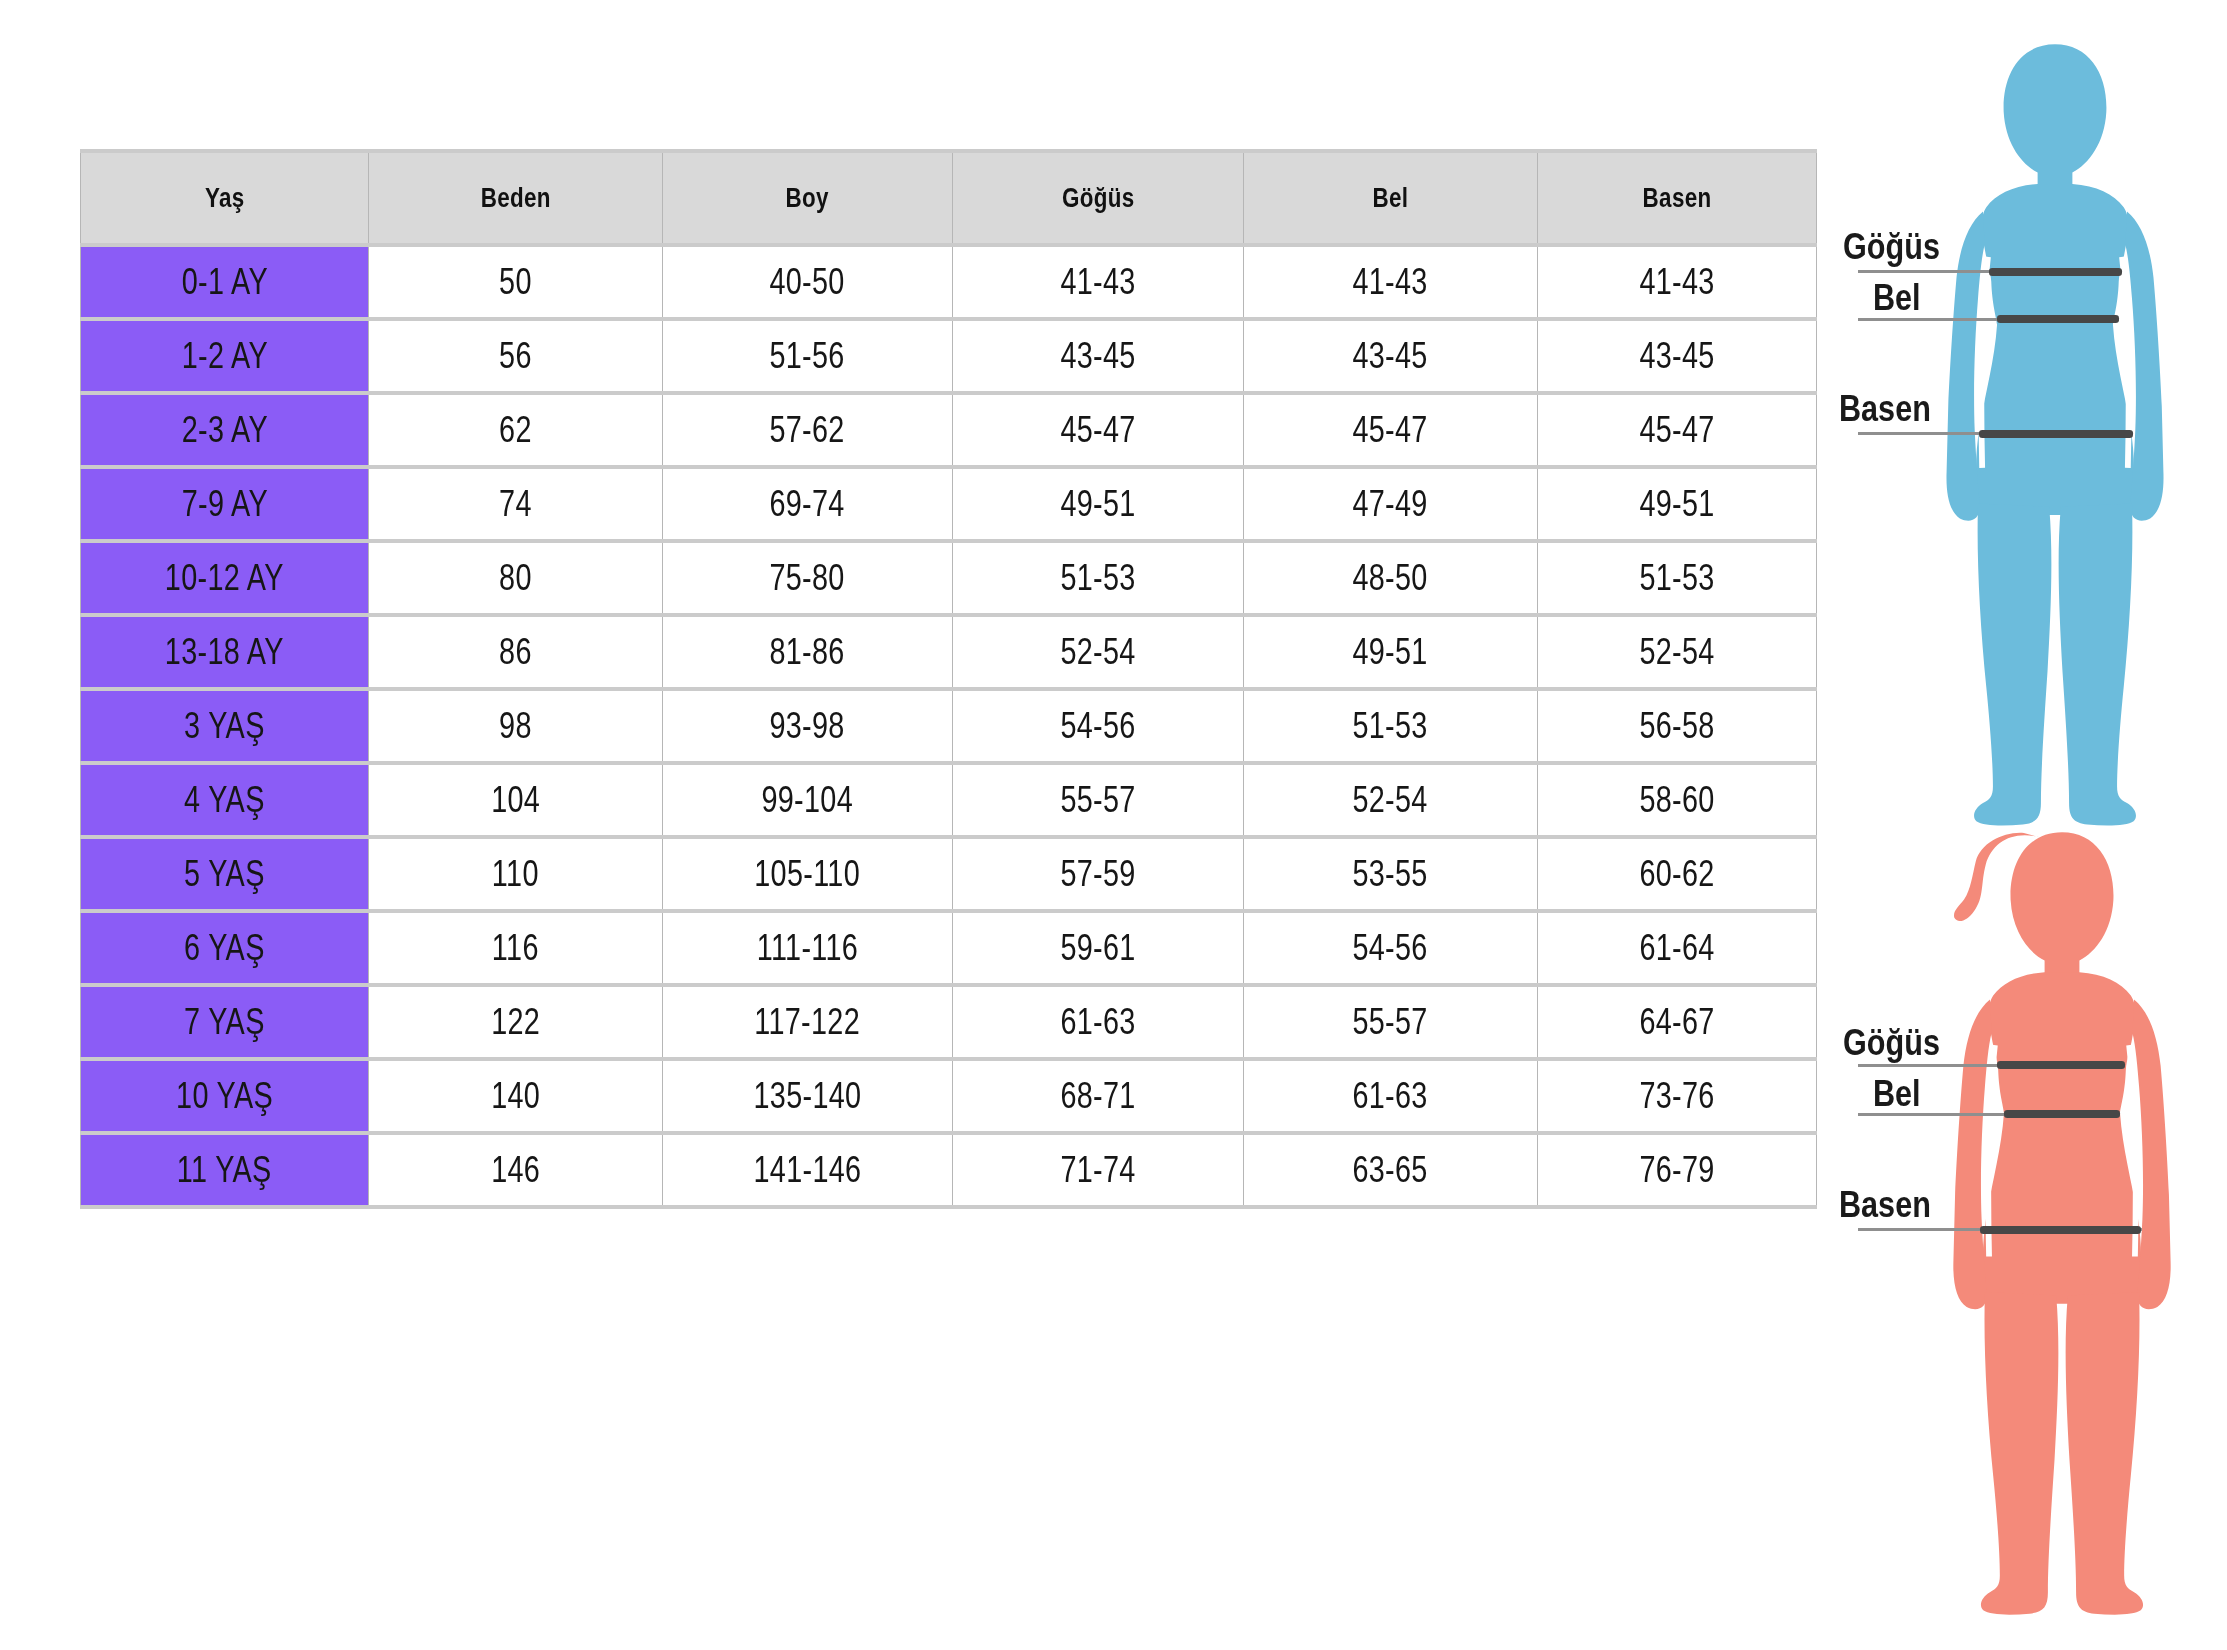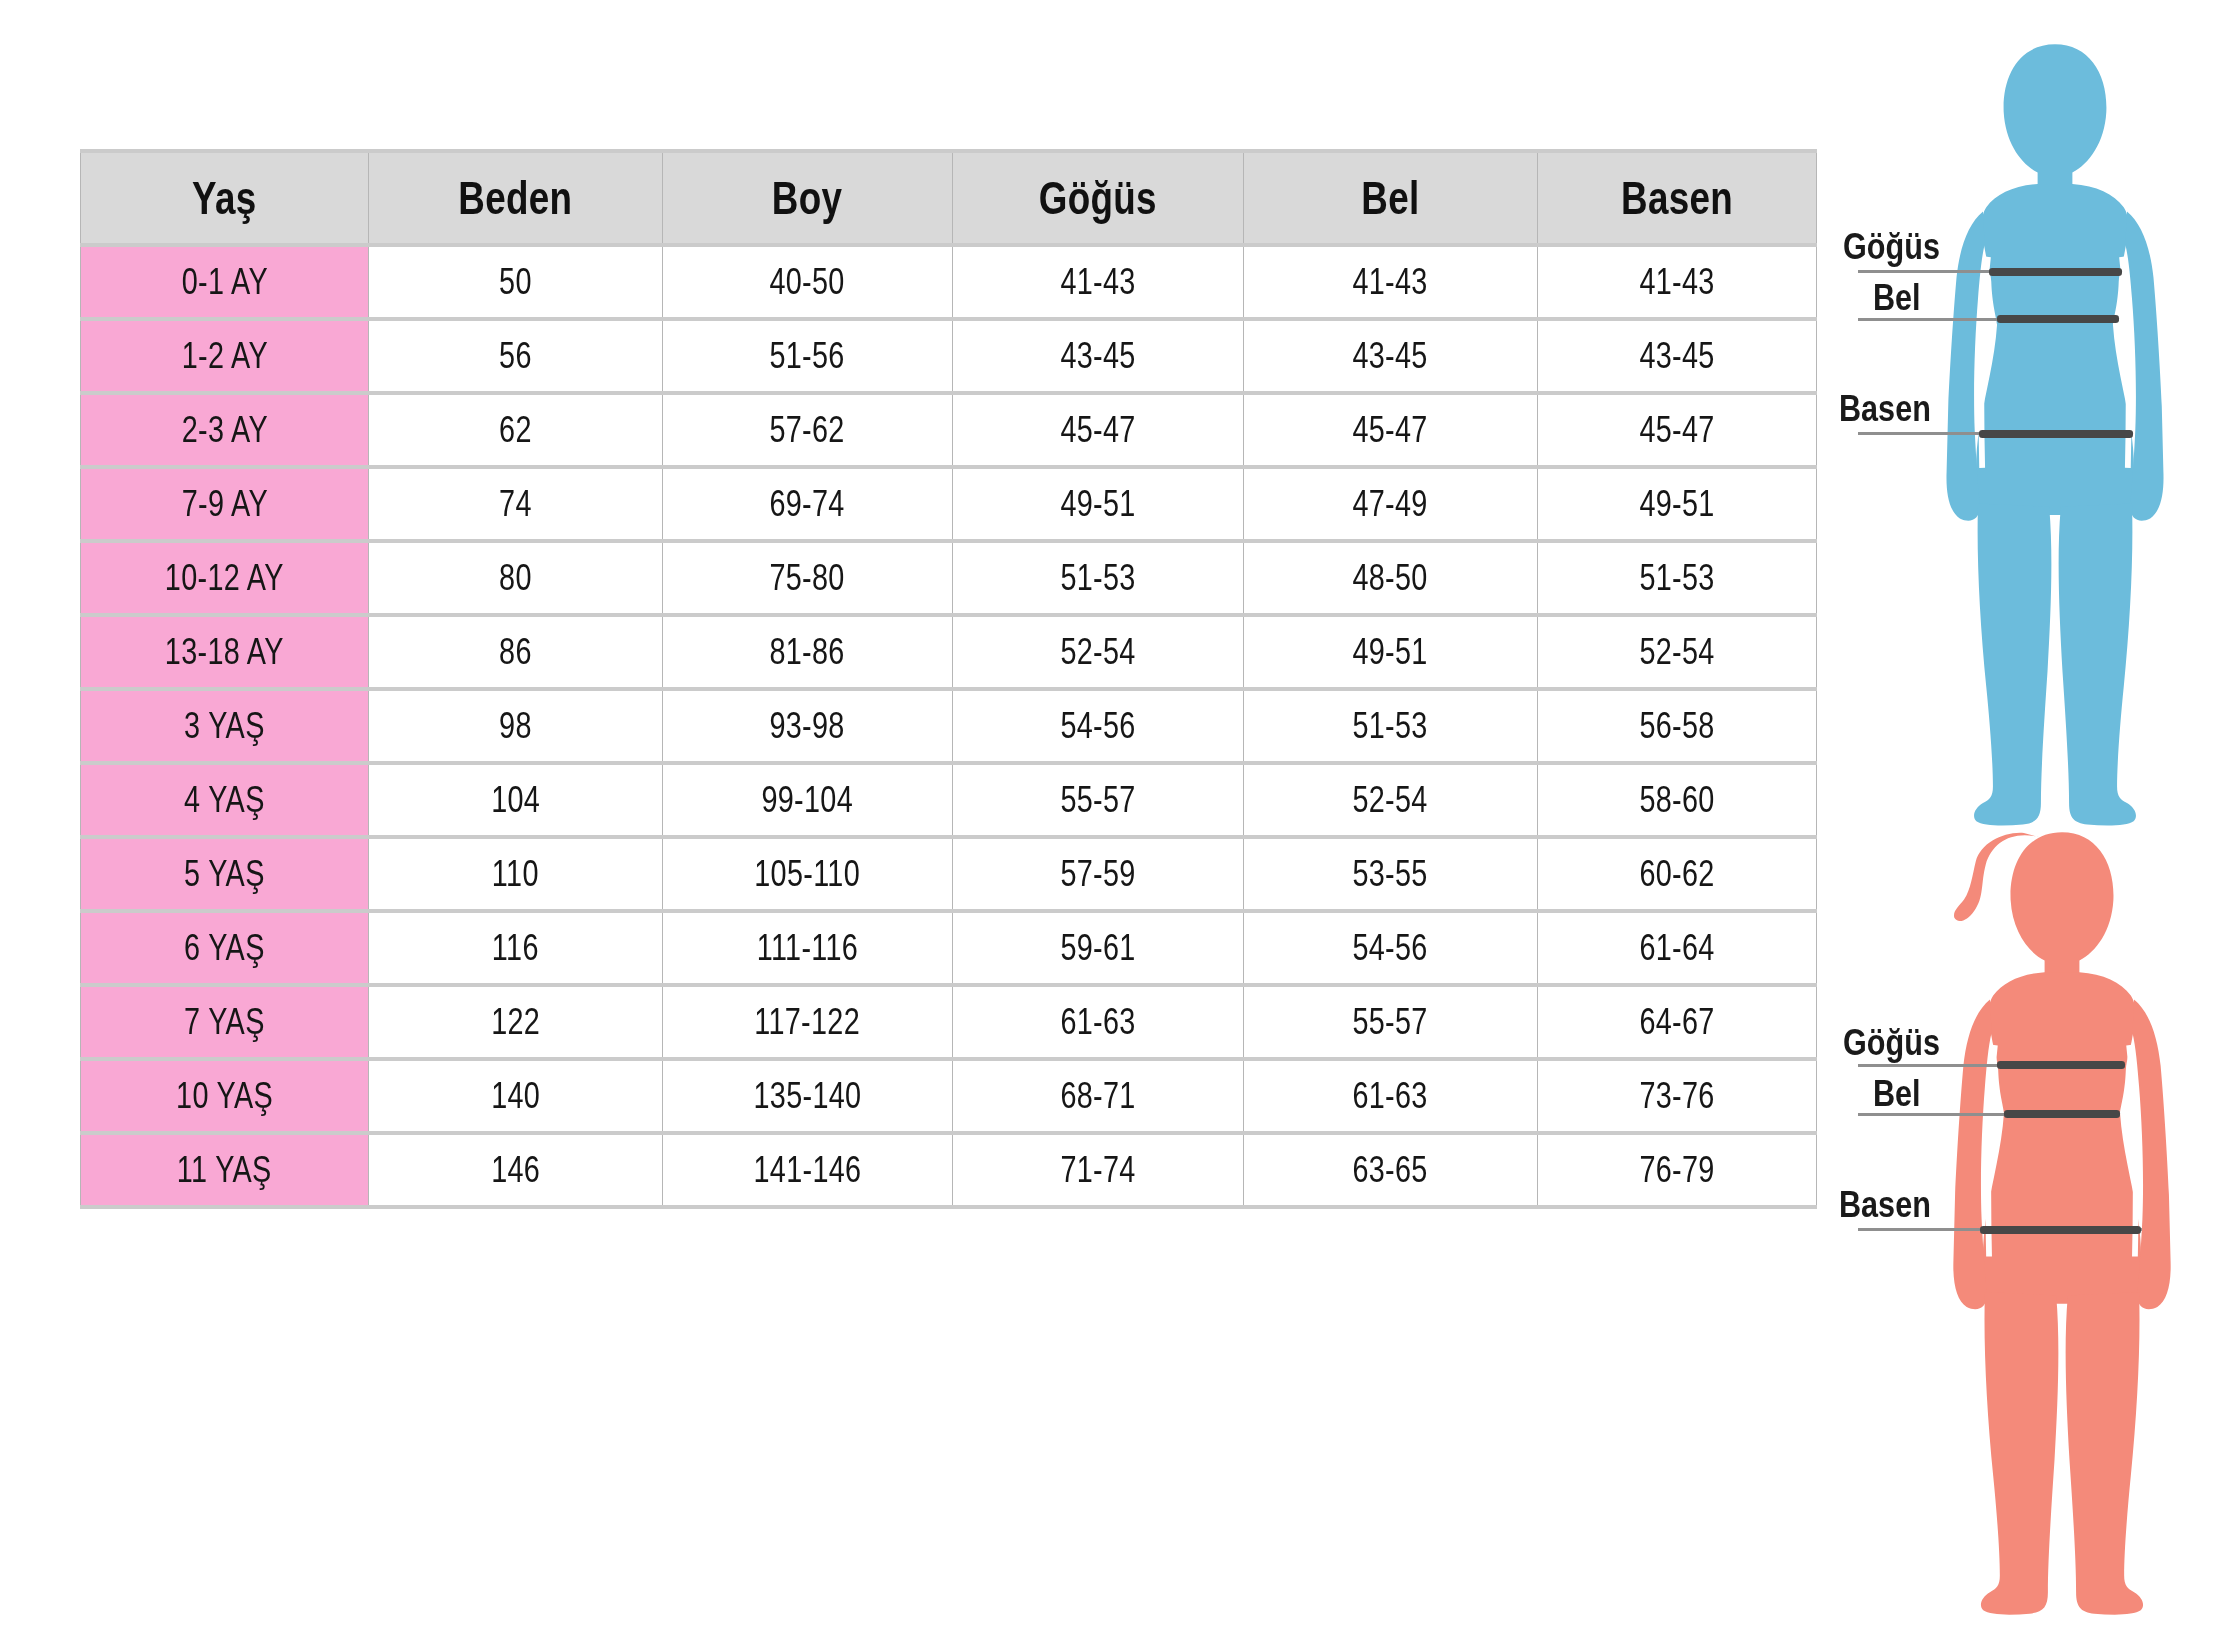--- a/index.html
+++ b/index.html
@@ -8,23 +8,23 @@
 
   
   table.size-table{position:absolute;left:80px;top:149px;width:1736px;
     border-collapse:collapse;table-layout:fixed;}
   .size-table th,.size-table td{
     border-left:1.7px solid #b6b6b6;border-right:1.7px solid #b6b6b6;
     border-top:4.1px solid #cbcbcb;border-bottom:4.1px solid #cbcbcb;
     text-align:center;vertical-align:middle;padding:0;white-space:nowrap;}
   .size-table thead tr{height:94px;}
   .size-table tbody tr{height:74px;}
-  .size-table th{background:#d9d9d9;font-size:46px;font-weight:700;color:#111;}
+  .size-table th{background:#d9d9d9;font-size:28px;font-weight:700;color:#111;}
   .size-table td{background:#ffffff;font-size:36px;font-weight:400;color:#161616;}
-  .size-table td.rowhead{background:#f9a8d4;margin-left:36px;}
+  .size-table td.rowhead{background:#8b5cf6;margin-left:36px;}
   .cx{display:inline-block;transform:scaleX(0.80);transform-origin:50% 50%;letter-spacing:0.4px;}
 
   
   svg.fig{position:absolute;overflow:visible;}
 
   
   .m-label{position:absolute;font-size:36px;font-weight:700;color:#1a1a1a;
     transform:scaleX(0.85);transform-origin:0 50%;white-space:nowrap;}
   .m-thin{position:absolute;height:2.5px;background:#8f8f8f;}
   .m-thick{position:absolute;height:7.5px;background:#474747;border-radius:3.3px;}

